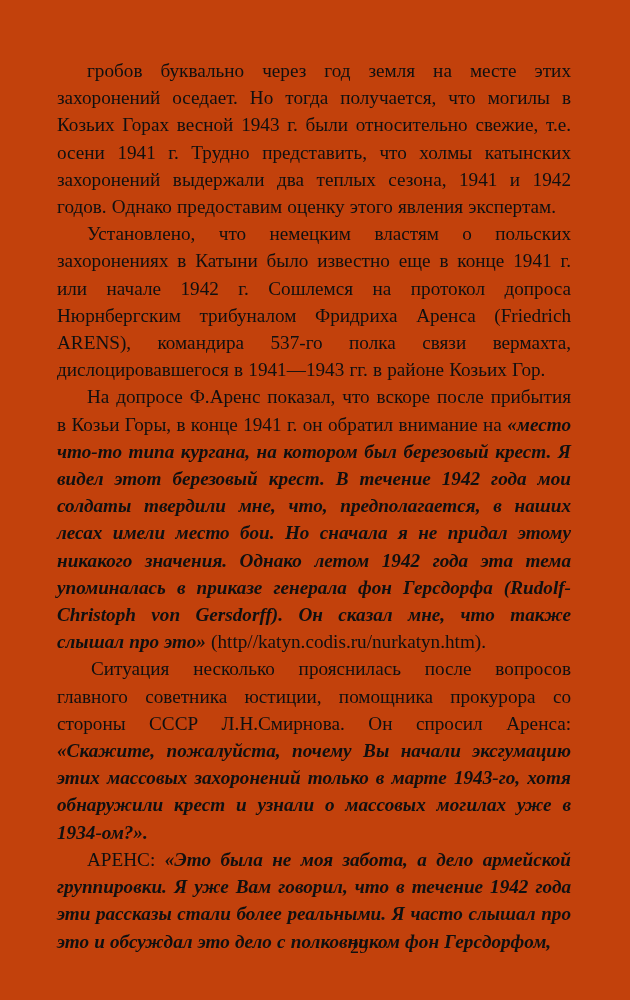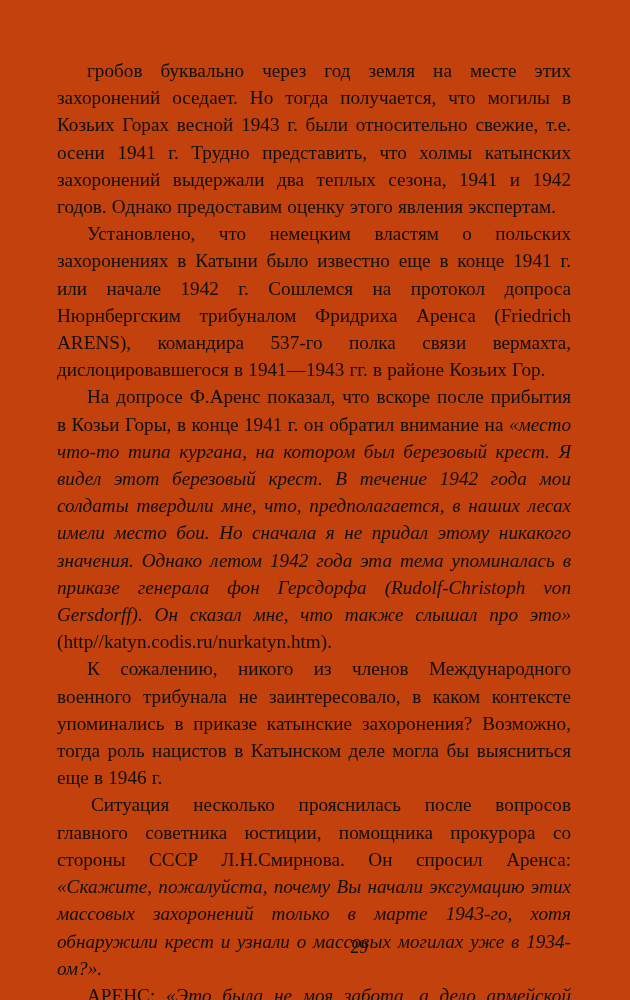--- a/index.html
+++ b/index.html
@@ -31,21 +31,21 @@
     text-align: justify;
     text-indent: 30px;
     -webkit-hyphens: none;
     hyphens: none;
     word-spacing: 0.02em;
   }
   .para.wide-indent {
     text-indent: 34px;
   }
   .quote {
-    font-weight: normal;
+    font-weight: bold;
     font-style: italic;
   }
   .folio {
     position: absolute;
     left: 0;
     top: 936px;
     width: 630px;
     text-align: center;
     font-family: "Liberation Serif", "DejaVu Serif", serif;
     font-size: 18px;
@@ -66,23 +66,20 @@
     </p>
 
     <p class="para">
       <span>Установлено, что немецким властям о польских захоронениях в Катыни было известно еще в конце 1941 г. или начале 1942 г. Сошлемся на протокол допроса Нюрнбергским трибуналом Фридриха Аренса (Friedrich ARENS), командира 537-го полка связи вермахта, дислоцировавшегося в 1941—1943 гг. в районе Козьих Гор.</span>
     </p>
 
     <p class="para">
       <span>На допросе Ф.Аренс показал, что вскоре после прибытия в Козьи Горы, в конце 1941 г. он обратил внимание на </span><span class="quote">«место что-то типа кургана, на котором был березовый крест. Я видел этот березовый крест. В течение 1942 года мои солдаты твердили мне, что, предполагается, в наших лесах имели место бои. Но сначала я не придал этому никакого значения. Однако летом 1942 года эта тема упоминалась в приказе генерала фон Герсдорфа (Rudolf-Christoph von Gersdorff). Он сказал мне, что также слышал про это»</span><span> (http//katyn.codis.ru/nurkatyn.htm).</span>
     </p>
 
-    <p class="para">
-      <span>К сожалению, никого из членов Международного военного трибунала не заинтересовало, в каком контексте упоминались в приказе катынские захоронения? Возможно, тогда роль нацистов в Катынском деле могла бы выясниться еще в 1946 г.</span>
-    </p>
 
     <p class="para wide-indent">
       <span> Ситуация несколько прояснилась после вопросов главного советника юстиции, помощника прокурора со стороны СССР Л.Н.Смирнова. Он спросил Аренса: </span><span class="quote">«Скажите, пожалуйста, почему Вы начали эксгумацию этих массовых захоронений только в марте 1943-го, хотя обнаружили крест и узнали о массовых могилах уже в 1934-ом?».</span>
     </p>
 
     <p class="para">
       <span>АРЕНС: </span><span class="quote">«Это была не моя забота, а дело армейской группировки. Я уже Вам говорил, что в течение 1942 года эти рассказы стали более реальными. Я часто слышал про это и обсуждал это дело с полковником фон Герсдорфом,</span>
     </p>
 
   </div>

